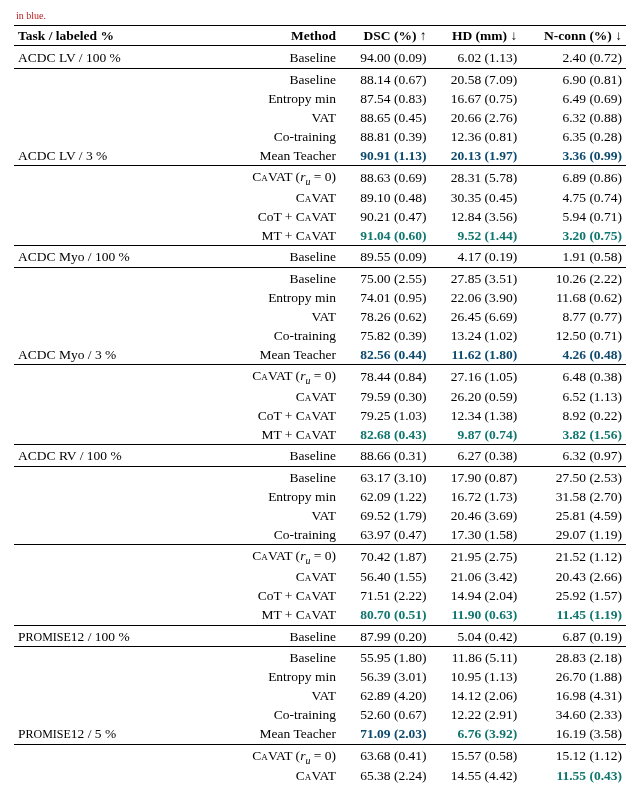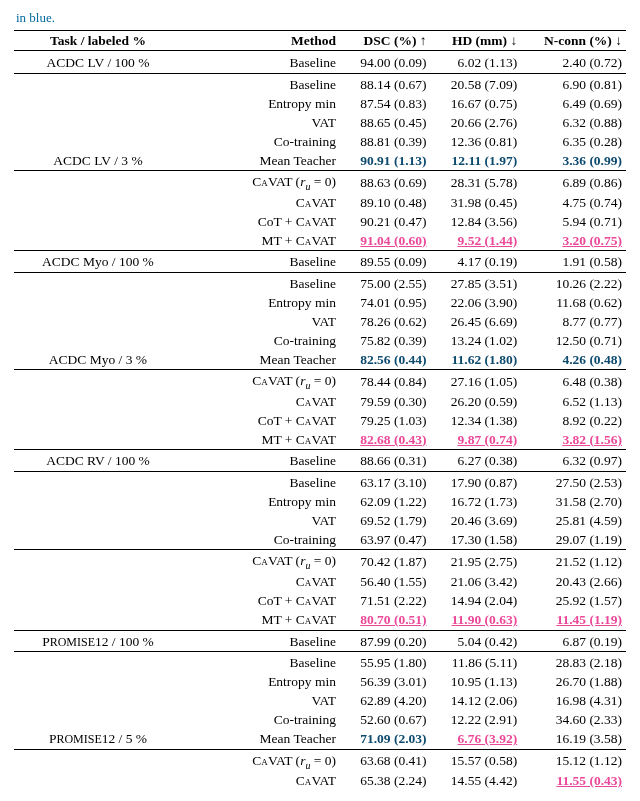--- a/index.html
+++ b/index.html
@@ -1,30 +1,30 @@
 <!DOCTYPE html>
 <html><head>
 <meta charset="utf-8">
 <style>
   html,body{margin:0;padding:0;background:#fff;}
   body{font-family:"Times New Roman",Times,serif;font-size:14px;color:#000;}
   .wrap{width:640px;margin:0 auto;padding:10px 14px 18px 14px;box-sizing:border-box;}
-  .pretext{color:#0369a1;font-family:"Times New Roman",serif;font-size:13px;margin:0 0 4px 2px;}
+  .pretext{color:#b91c1c;font-family:"Times New Roman",serif;font-size:10px;margin:0 0 4px 2px;}
   table{border-collapse:collapse;width:100%;font-size:13.5px;}
   th,td{padding:1.5px 4px;white-space:nowrap;}
   th{font-weight:700;text-align:left;}
   th.num,td.num{text-align:right;}
-  .col-task{width:160px;text-align:center;}
+  .col-task{width:160px;text-align:left;}
   .col-method{width:150px;text-align:right;}
   .hr-top{border-top:1.4px solid #000;}
   .hr-mid{border-top:0.8px solid #000;}
   .sub-sep td{border-top:0.7px solid #000;padding-top:3px;}
   .grp-start td{padding-top:4px;margin-left:38px;}
   .blue{color:#0c4a6e;font-weight:700;}
-  .red{color:#ec4899;font-weight:700;text-decoration:underline;}
+  .red{color:#0f766e;font-weight:700;}
   .sc{font-variant:small-caps;letter-spacing:0.2px;}
   .mi{font-style:italic;font-family:'Times New Roman',serif;}
   sub{font-size:10px;}
 </style>
 </head>
 <body>
 <div class="wrap">
 <div class="pretext">in blue.</div>
 
 <table>
@@ -73,35 +73,35 @@
           <td class="col-task"></td>
           <td class="col-method">Co-training</td>
           <td class="num ">88.81 (0.39)</td>
           <td class="num ">12.36 (0.81)</td>
           <td class="num ">6.35 (0.28)</td>
         </tr>
         <tr>
           <td class="col-task">ACDC LV / 3 %</td>
           <td class="col-method">Mean Teacher</td>
           <td class="num blue">90.91 (1.13)</td>
-          <td class="num blue">12.11 (1.97)</td>
+          <td class="num blue">20.13 (1.97)</td>
           <td class="num blue">3.36 (0.99)</td>
         </tr>
         <tr class="sub-sep">
           <td class="col-task"></td>
           <td class="col-method">C<span class="sc">a</span>VAT (<span class="mi">r</span><sub><span class="mi">u</span></sub> = 0)</td>
           <td class="num ">88.63 (0.69)</td>
           <td class="num ">28.31 (5.78)</td>
           <td class="num ">6.89 (0.86)</td>
         </tr>
         <tr>
           <td class="col-task"></td>
           <td class="col-method">C<span class="sc">a</span>VAT</td>
           <td class="num ">89.10 (0.48)</td>
-          <td class="num ">31.98 (0.45)</td>
+          <td class="num ">30.35 (0.45)</td>
           <td class="num ">4.75 (0.74)</td>
         </tr>
         <tr>
           <td class="col-task"></td>
           <td class="col-method">CoT + C<span class="sc">a</span>VAT</td>
           <td class="num ">90.21 (0.47)</td>
           <td class="num ">12.84 (3.56)</td>
           <td class="num ">5.94 (0.71)</td>
         </tr>
         <tr>

